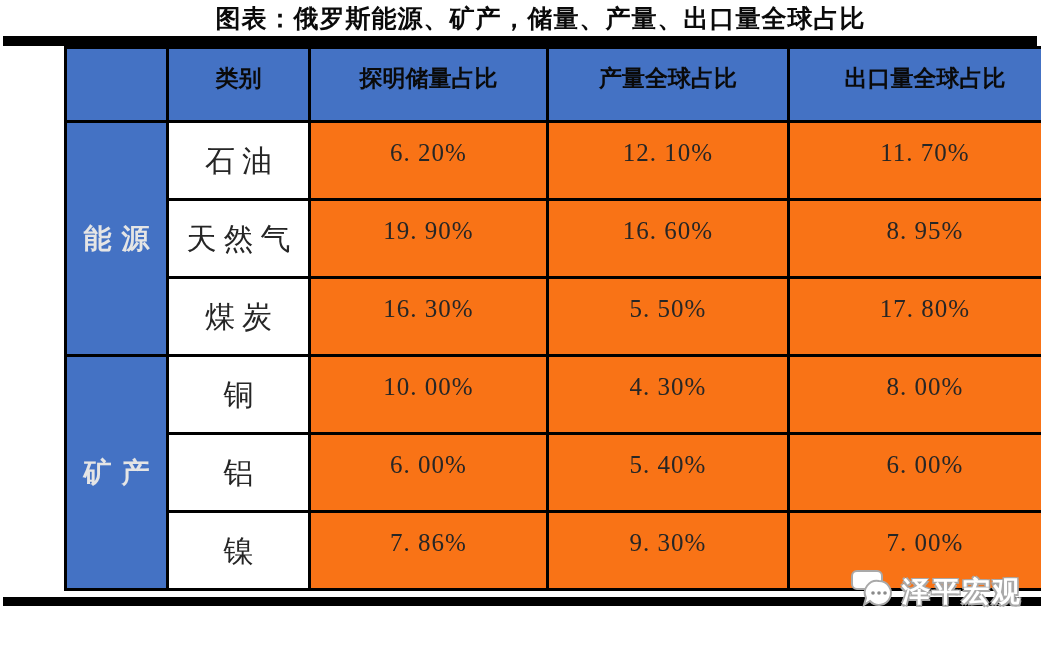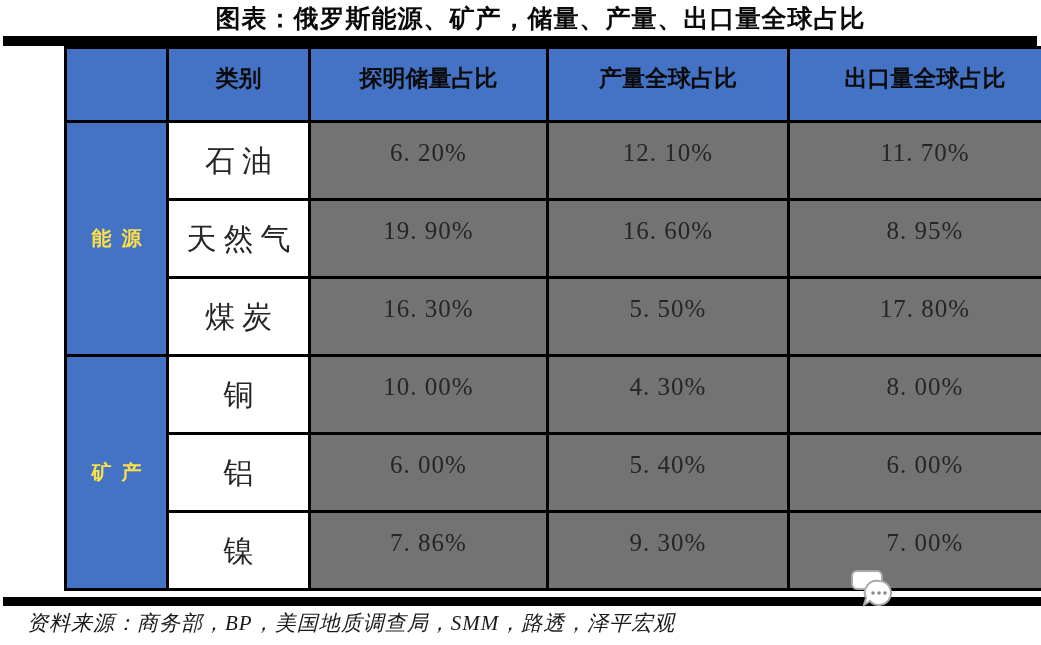--- a/index.html
+++ b/index.html
@@ -20,29 +20,29 @@
     border-collapse:collapse; table-layout:fixed;margin-left:43px;
   }
   table.grid th, table.grid td { border:3px solid #000; text-align:center; }
   thead tr { height:74px; }
   tbody tr { height:78px; }
   .hdr {
     background:#4472C4; font-size:23px; font-weight:bold; color:#0a0a0a;
     vertical-align:middle; padding-bottom:12px;
   }
   .group-cell {
-    background:#4472C4; font-size:20px; font-weight:bold; color:#fde047;
+    background:#4472C4; font-size:28px; font-weight:bold; color:#e5e5e5;
     vertical-align:middle; letter-spacing:10px; text-indent:10px;
   }
   .cat-cell {
     background:#fff; font-size:30px; color:#262626;
     vertical-align:top; padding-top:18px; letter-spacing:7px; text-indent:7px;
   }
   .val-cell {
-    background:#737373; font-size:25px; color:#262626;
+    background:#f97316; font-size:25px; color:#262626;
     vertical-align:top; padding-top:16px; letter-spacing:1px;
   }
   .source {
     position:absolute; left:27px; top:609px; font-size:21px; font-style:italic;
     color:#1a1a1a; letter-spacing:1px; white-space:nowrap;
   }
   .watermark {
     position:absolute; left:851px; top:569px; display:flex; align-items:center;
     gap:5px; z-index:5;
   }
@@ -115,27 +115,27 @@
         <td class="cat-cell">镍</td>
         <td class="val-cell">7. 86%</td>
         <td class="val-cell">9. 30%</td>
         <td class="val-cell">7. 00%</td>
       </tr>
     </tbody>
   </table>
 
   <div class="bar-bottom"></div>
 
-  <div class="source">资料来源：商务部，BP，美国地质调查局，SMM，路透，泽平宏观</div>
 
   <div class="watermark">
     <span>
       <svg width="46" height="42" viewBox="0 0 46 42">
         <path d="M6 2 h20 a5 5 0 0 1 5 5 v8 a5 5 0 0 1 -5 5 h-3 l-5 5 v-5 h-12 a5 5 0 0 1 -5 -5 v-8 a5 5 0 0 1 5 -5 z" fill="#ffffff" stroke="#a9a9a9" stroke-width="2"></path>
         <path d="M28 12 a12 12 0 1 1 -9 20 l-6 4 2 -7 a12 12 0 0 1 13 -17 z" fill="#ffffff" stroke="#a9a9a9" stroke-width="2"></path>
         <circle cx="22" cy="24" r="1.8" fill="#8a8a8a"></circle>
         <circle cx="28" cy="24" r="1.8" fill="#8a8a8a"></circle>
         <circle cx="34" cy="24" r="1.8" fill="#8a8a8a"></circle>
       </svg>
     </span>
+    <span class="wm-text">泽平宏观</span>
   </div>
 
 </div>
 
 </body></html>

